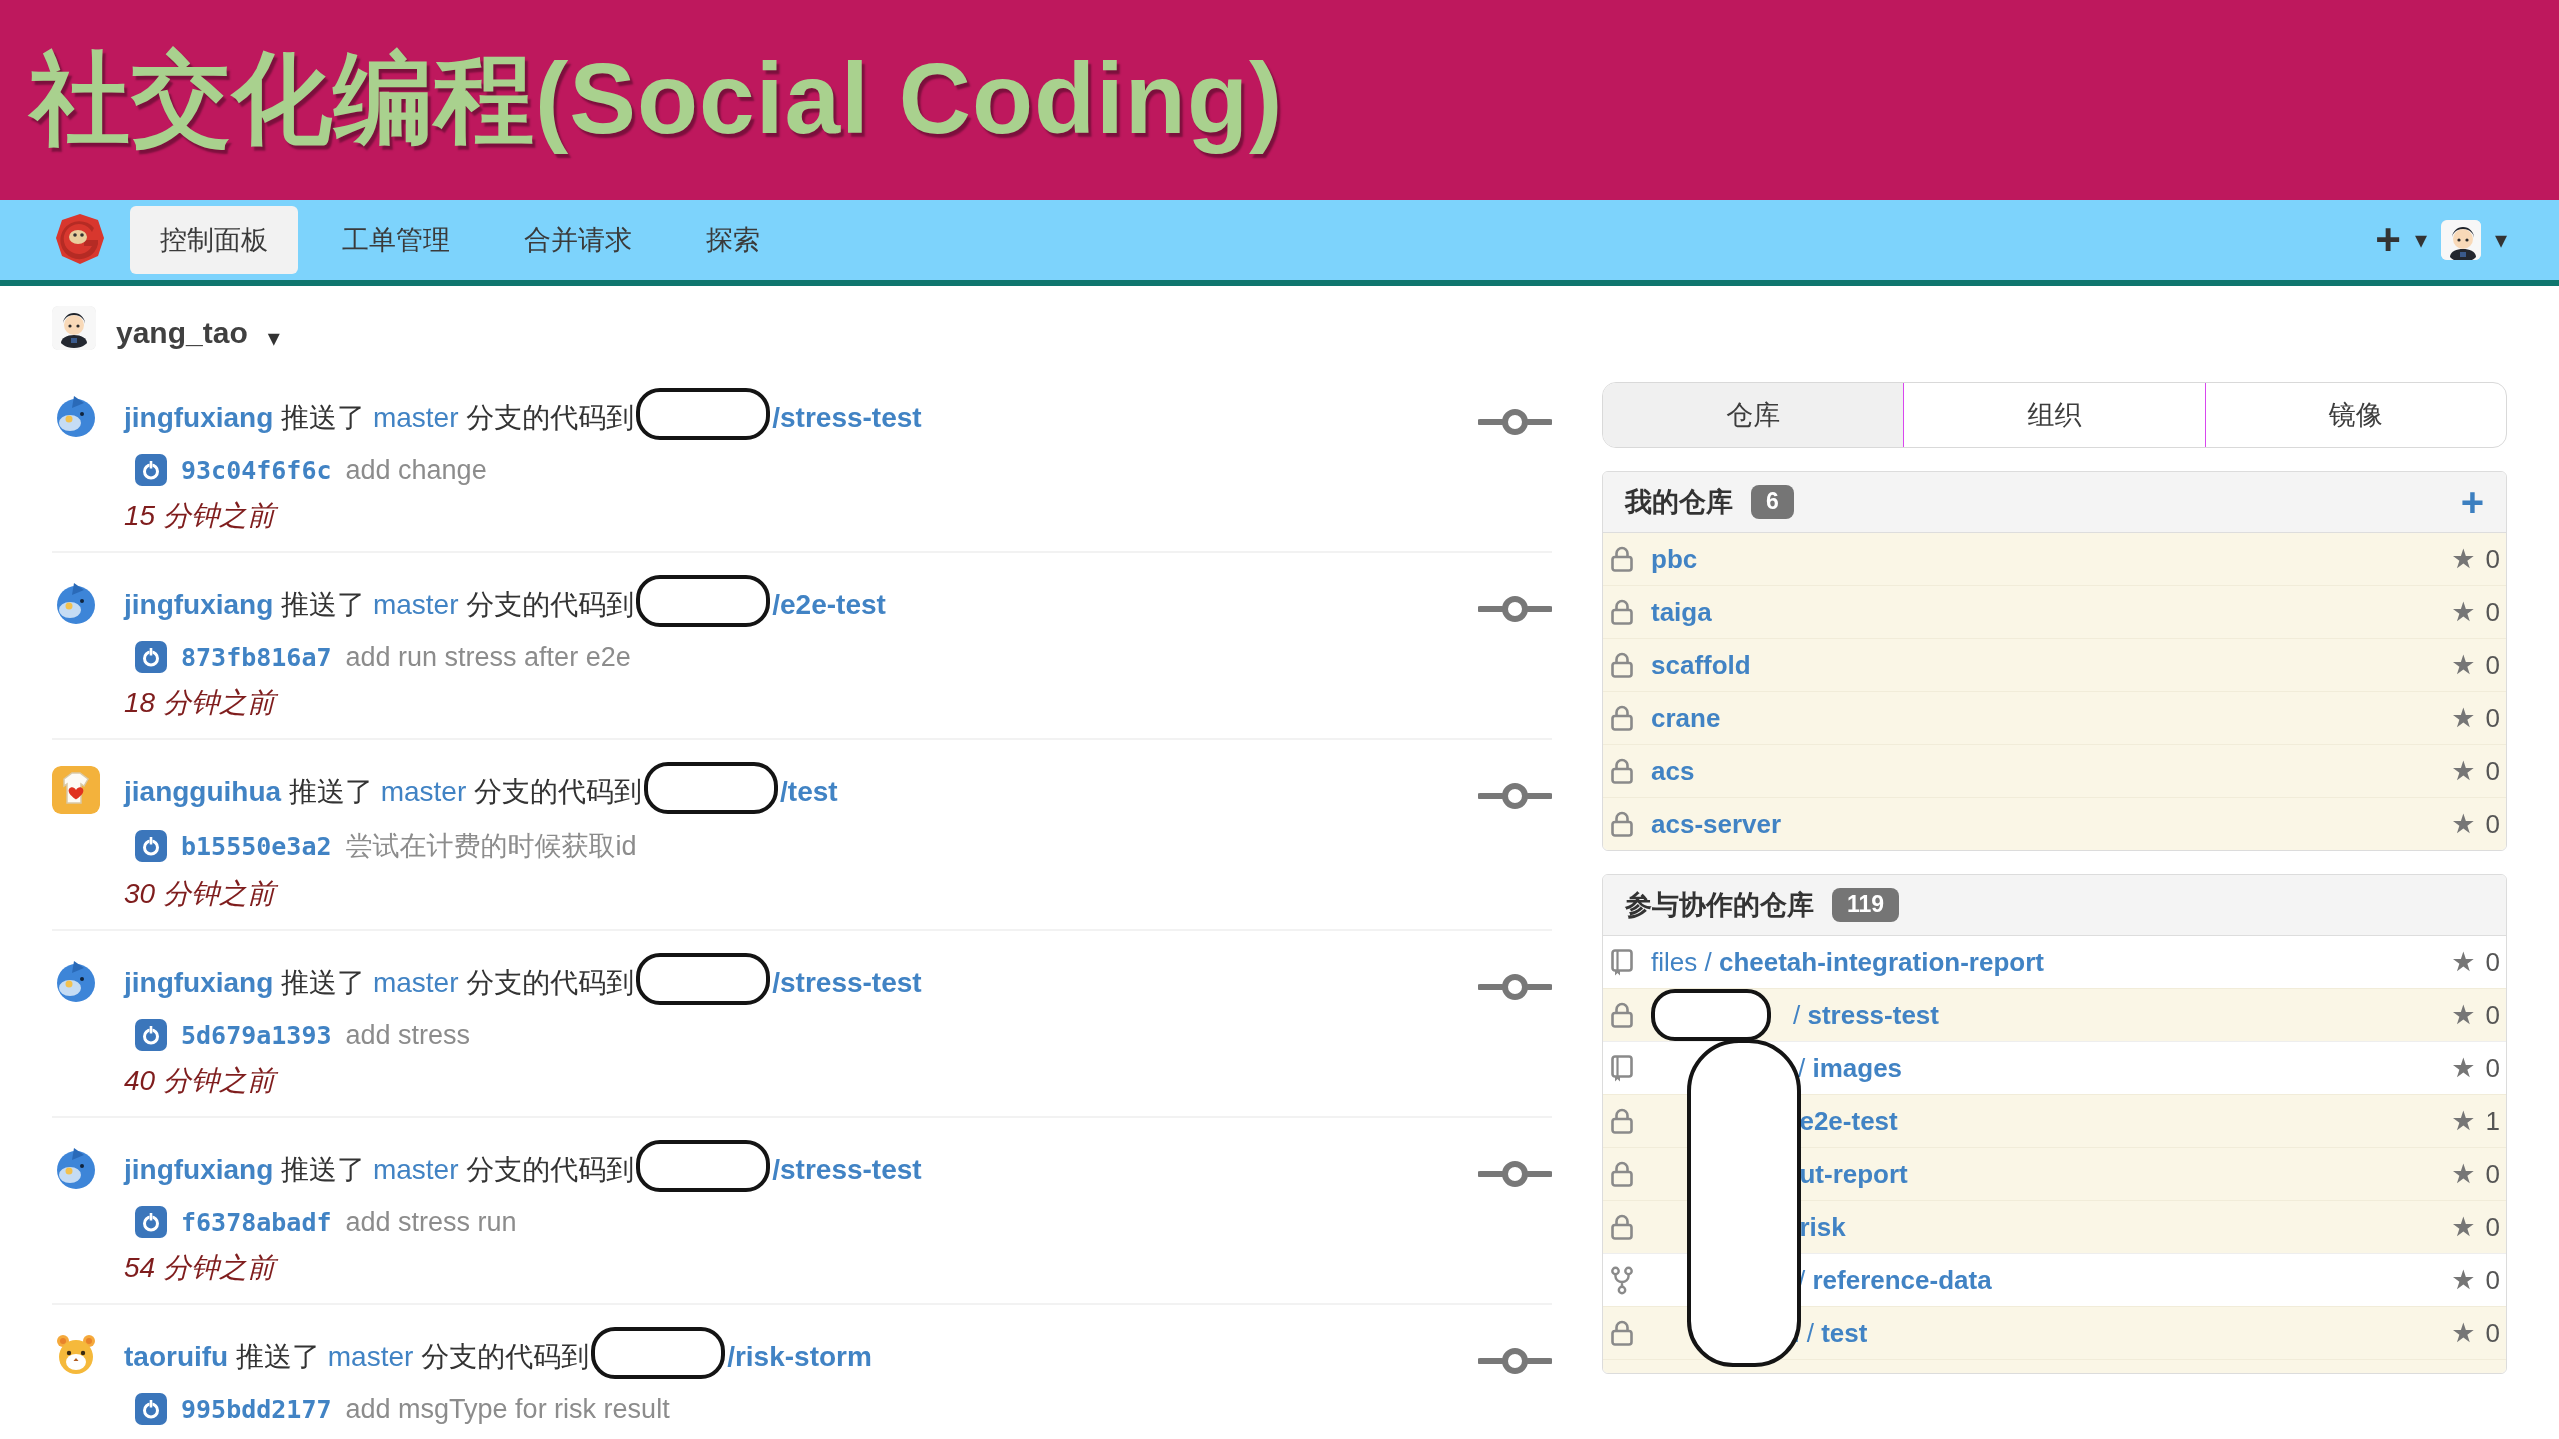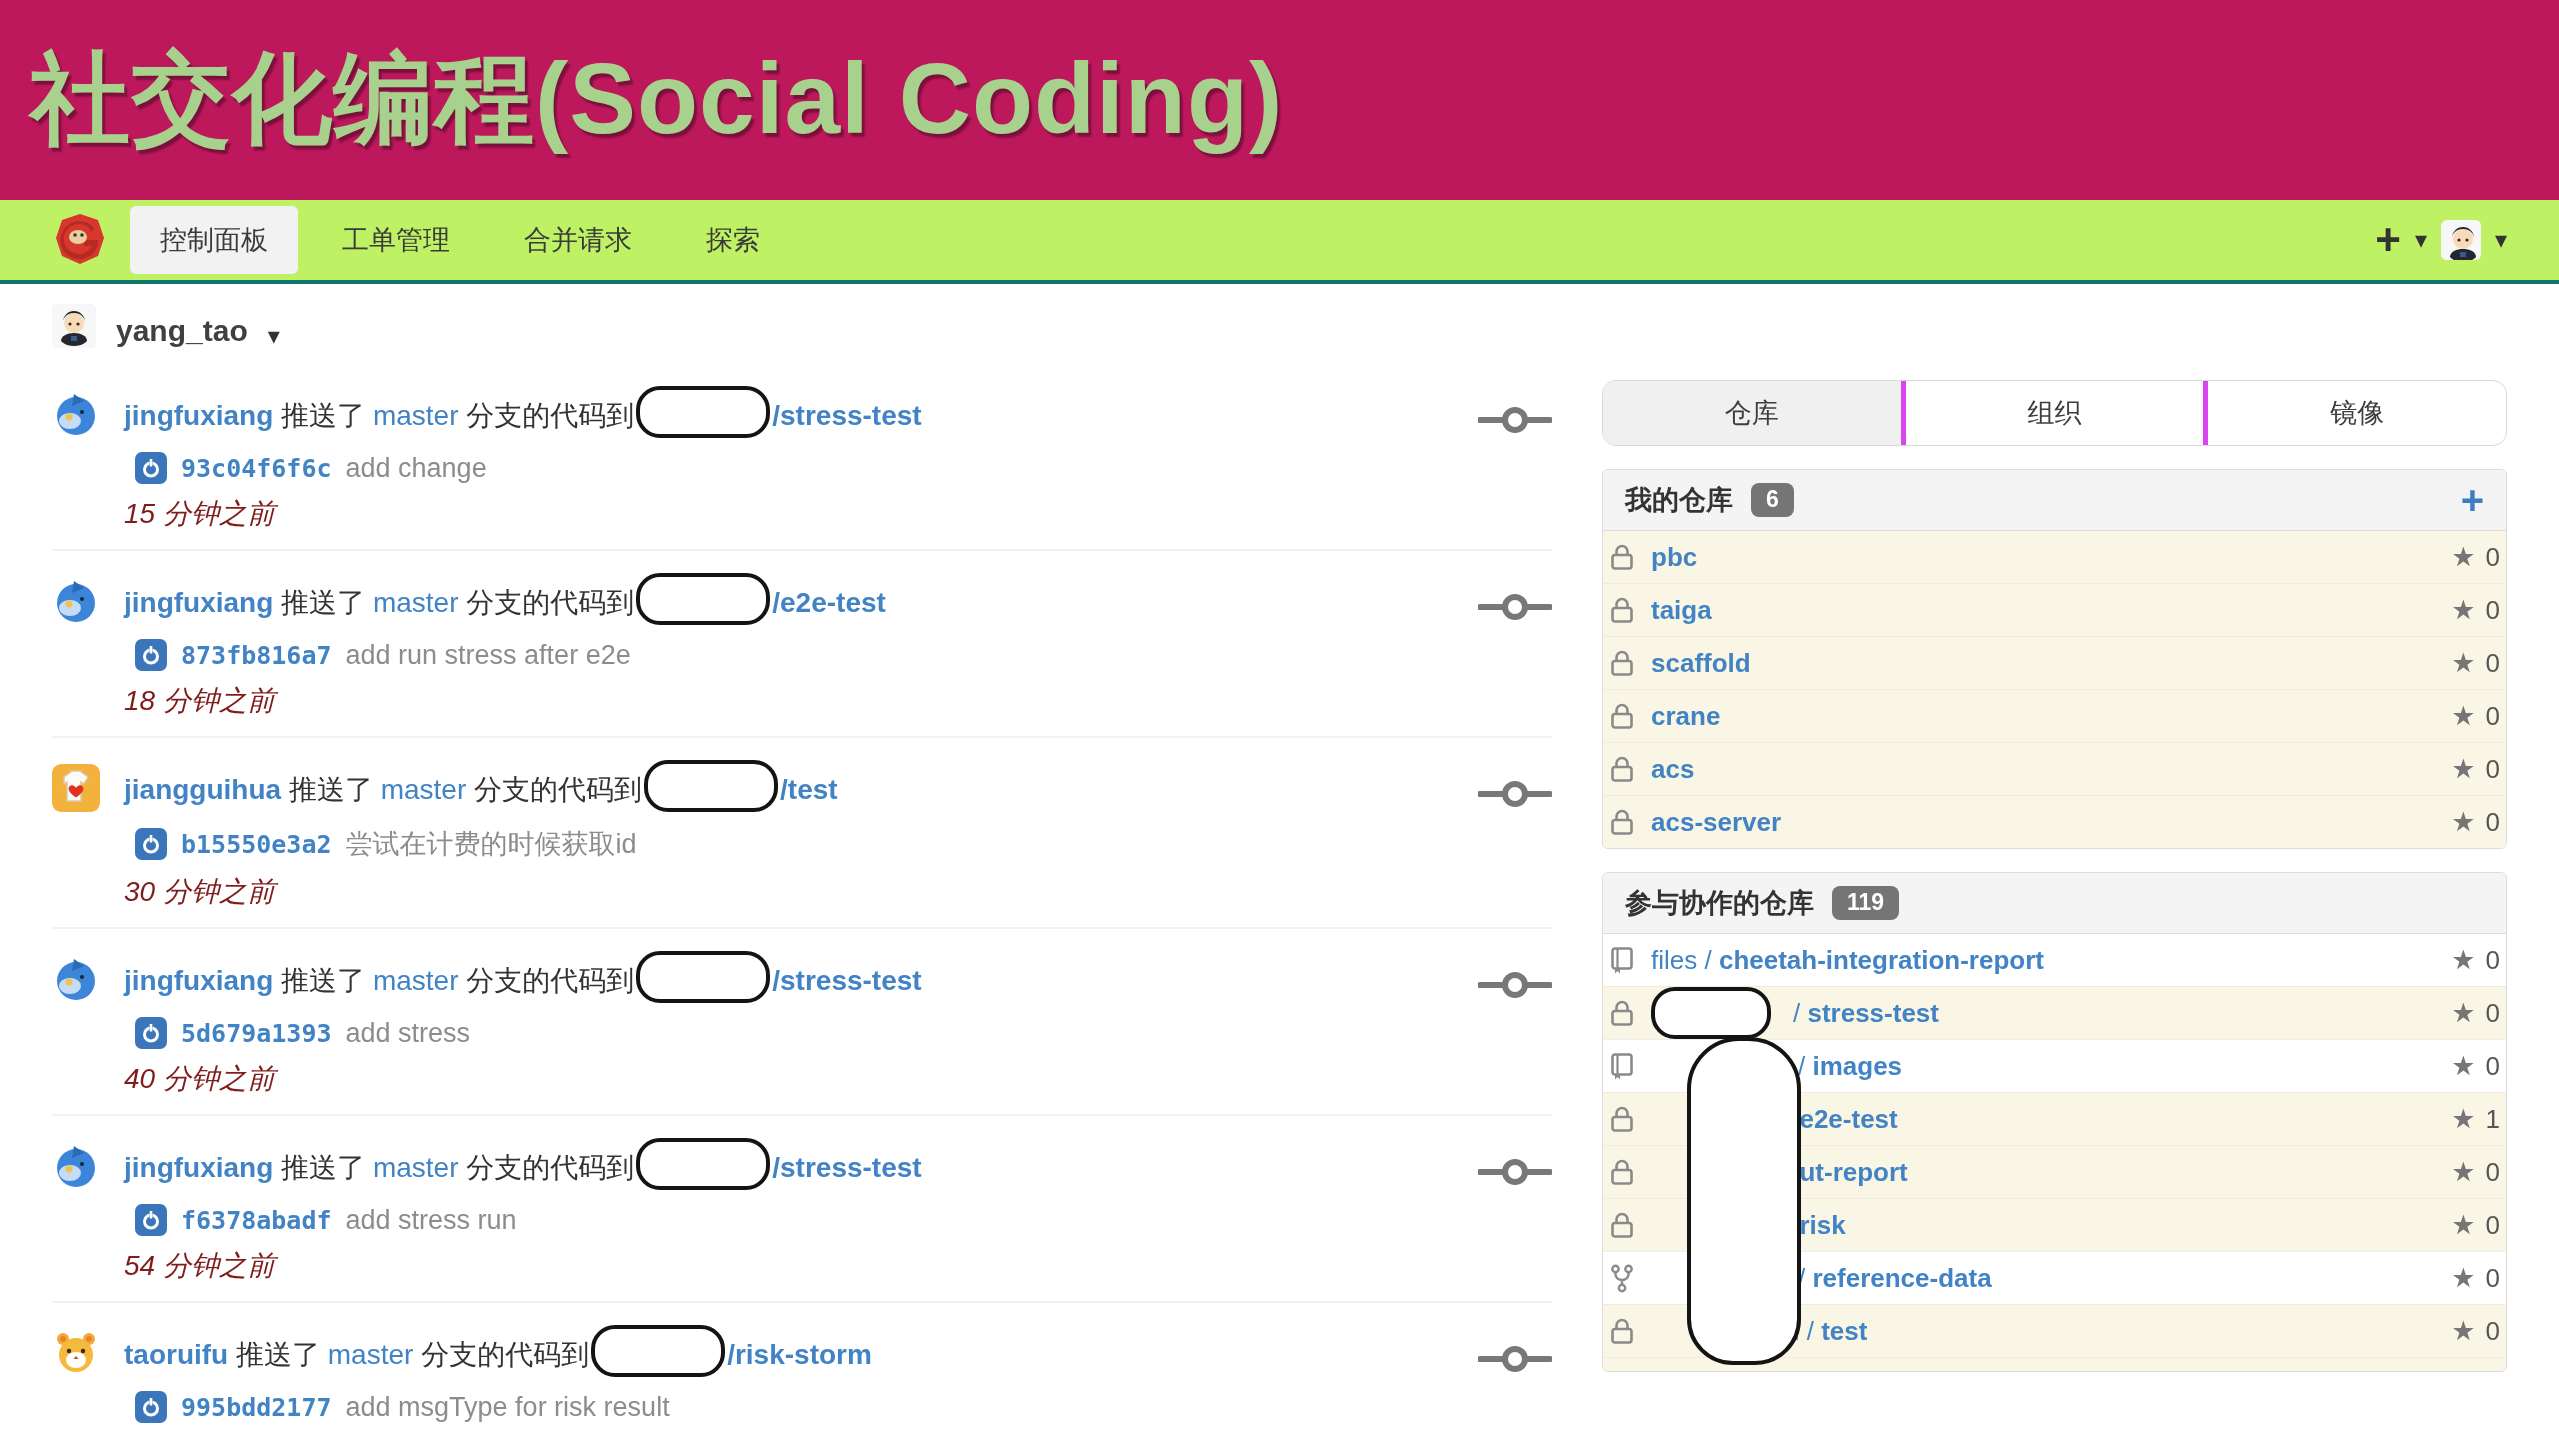--- a/index.html
+++ b/index.html
@@ -8,22 +8,22 @@
     font-family:"Liberation Sans", sans-serif;color:#333;
     -webkit-font-smoothing:antialiased;
   }
   
   .slide-header{height:200px;background:#be185d;display:flex;align-items:center;}
   .slide-title{
     font-size:100px;font-weight:800;color:#a9d18e;padding-left:30px;letter-spacing:1px;
     text-shadow:3px 4px 2px rgba(0,0,0,0.35);white-space:nowrap;
   }
   
-  .navbar{height:80px;display:flex;align-items:center;padding:0 52px;background:#bef264;
-    border-bottom:4px solid #0f766e;}
+  .navbar{height:80px;display:flex;align-items:center;padding:0 52px;background:#7dd3fc;
+    border-bottom:6px solid #0f766e;}
   .brand{width:78px;display:flex;align-items:center;}
   .nav-item{font-size:27px;color:#3a3a3a;padding:16px 30px;border-radius:6px;cursor:pointer;white-space:nowrap;}
   .nav-item.active{background:#f2f2f2;}
   .nav-item + .nav-item{margin-left:14px;}
   .nav-spacer{flex:1;}
   .nav-right{display:flex;align-items:center;gap:14px;}
   .plus-glyph{font-size:44px;font-weight:700;color:#333;line-height:1;}
   .caret{font-size:24px;color:#333;line-height:1;}
   .avatar-sm{width:40px;height:40px;border-radius:6px;overflow:hidden;background:#eee;}
   
@@ -46,21 +46,21 @@
   .commit-line{display:flex;align-items:center;gap:14px;margin-top:14px;margin-left:11px;}
   .commit-badge{width:32px;height:32px;border-radius:7px;background:#3b76bb;display:flex;align-items:center;justify-content:center;flex:0 0 32px;}
   .commit-hash{font-family:"DejaVu Sans Mono", monospace;font-size:25px;color:#4183c4;font-weight:700;text-decoration:none;}
   .commit-msg{font-size:27px;color:#8c8c8c;}
   .feed-time{margin-top:11px;font-size:28px;color:#7f1d1d;font-style:italic;}
   .feed-commit-icon{flex:0 0 86px;display:flex;justify-content:flex-end;margin-top:14px;}
   
   .sidebar{width:905px;flex:0 0 905px;margin-top:16px;}
   .tabs{display:flex;border:1px solid #d9d9d9;border-radius:14px;overflow:hidden;height:64px;background:#fff;}
   .tab{flex:1;display:flex;align-items:center;justify-content:center;font-size:27px;color:#3d3d3d;cursor:pointer;}
-  .tab + .tab{border-left:5px solid #d946ef;}
+  .tab + .tab{border-left:1px solid #d946ef;}
   .tab.active{background:#f0f0f0;}
   .panel{margin-top:23px;border:1px solid #dcdcdc;border-radius:6px;overflow:hidden;background:#fff;position:relative;}
   .panel-header{background:#f4f4f4;border-bottom:1px solid #ddd;padding:0 22px;height:60px;display:flex;align-items:center;gap:18px;}
   .panel-title{font-size:27px;font-weight:700;color:#333;}
   .count-badge{background:#757575;color:#fff;font-size:23px;font-weight:700;padding:4px 15px;border-radius:8px;line-height:1.1;}
   .panel-add{margin-left:auto;color:#3c7fc0;font-size:40px;font-weight:700;line-height:1;cursor:pointer;}
   .repo-row{height:52px;display:flex;align-items:center;padding:0 6px;gap:16px;font-size:26px;}
   .repo-row.private{background:#faf6e6;border-top:1px solid #f1ecd9;}
   .repo-row.public{background:#fff;border-top:1px solid #eee;}
   .repo-row:first-of-type{border-top:none;}

